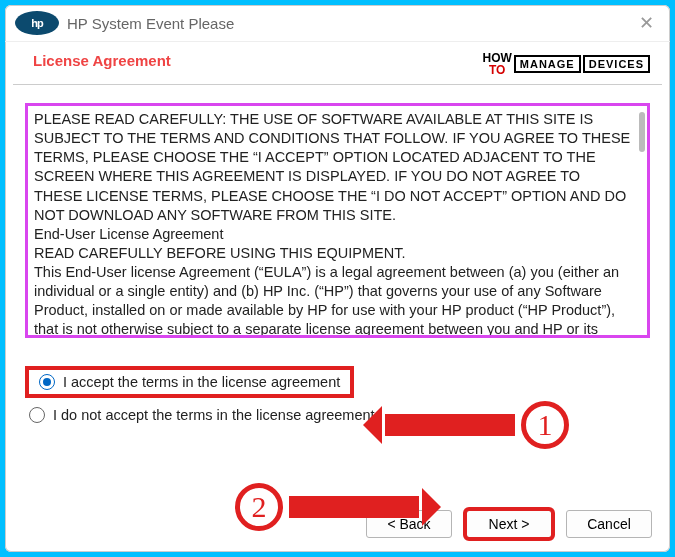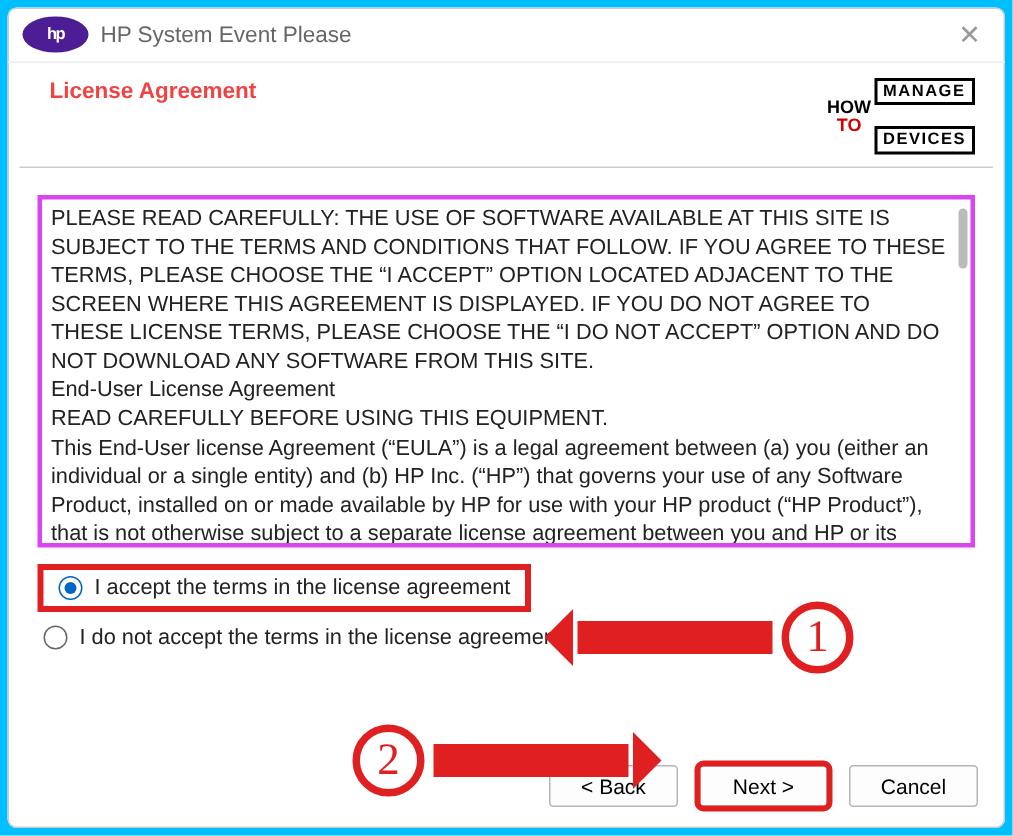--- a/index.html
+++ b/index.html
@@ -26,21 +26,21 @@
     display: flex;
     align-items: center;
     padding: 6px 10px;
     color: #666;
     font-size: 15px;
     border-bottom: 1px solid #eee;
   }
   .hp-logo {
     width: 44px; height: 24px;
     border-radius: 50%;
-    background: #4c1d95;
+    background: #0c4a6e;
     color: #fff;
     font-size: 11px;
     font-weight: bold;
     display: flex; align-items: center; justify-content: center;
     margin-right: 8px;
     letter-spacing: -1px;
   }
   .close-x {
     margin-left: auto;
     color: #999;
@@ -72,21 +72,21 @@
     gap: 2px;
     font-family: Arial, sans-serif;
   }
   .brand-how {
     font-size: 12px;
     font-weight: 900;
     line-height: 1;
     text-align: center;
   }
   .brand-how .to { color: #d40000; }
-  .brand-boxes { display: flex; flex-direction: column; gap: 14px; }
+  .brand-boxes { display: flex; gap: 2px; }
   .brand-boxes span {
     border: 2px solid #000;
     font-size: 11px;
     font-weight: 900;
     padding: 0 4px;
     letter-spacing: 1px;
     line-height: 1.3;
   }
   .divider {
     height: 1px;
@@ -111,21 +111,21 @@
     position: relative;
   }
   .eula-scrollbar {
     position: absolute;
     right: 2px; top: 6px;
     width: 6px; height: 40px;
     background: #bbb;
     border-radius: 3px;
   }
   .radios {
-    margin-top: 11px;
+    margin-top: 28px;
     font-size: 14.5px;
     color: #222;
   }
   .radio-row {
     display: flex;
     align-items: center;
     gap: 8px;
     padding: 3px 0;
   }
   .radio {

